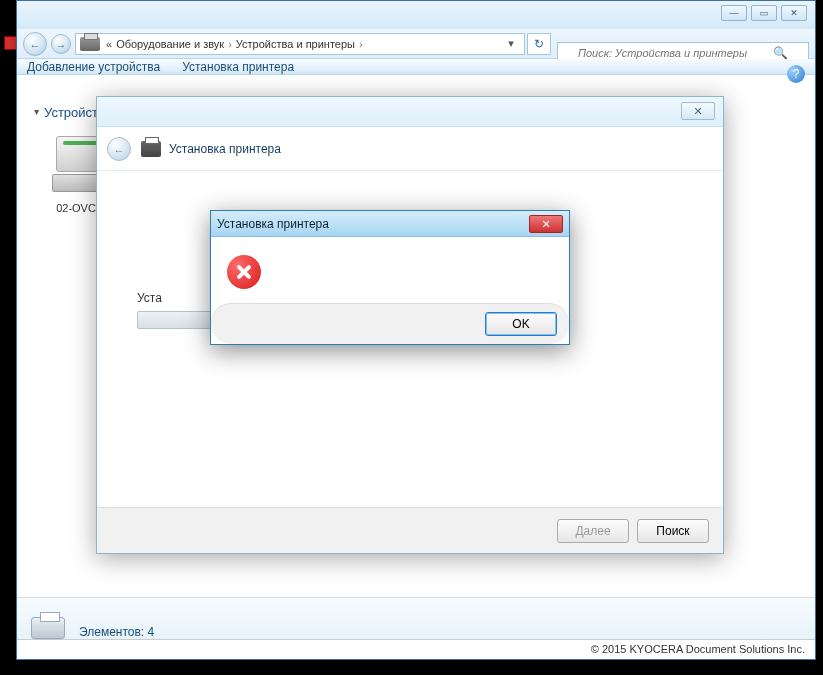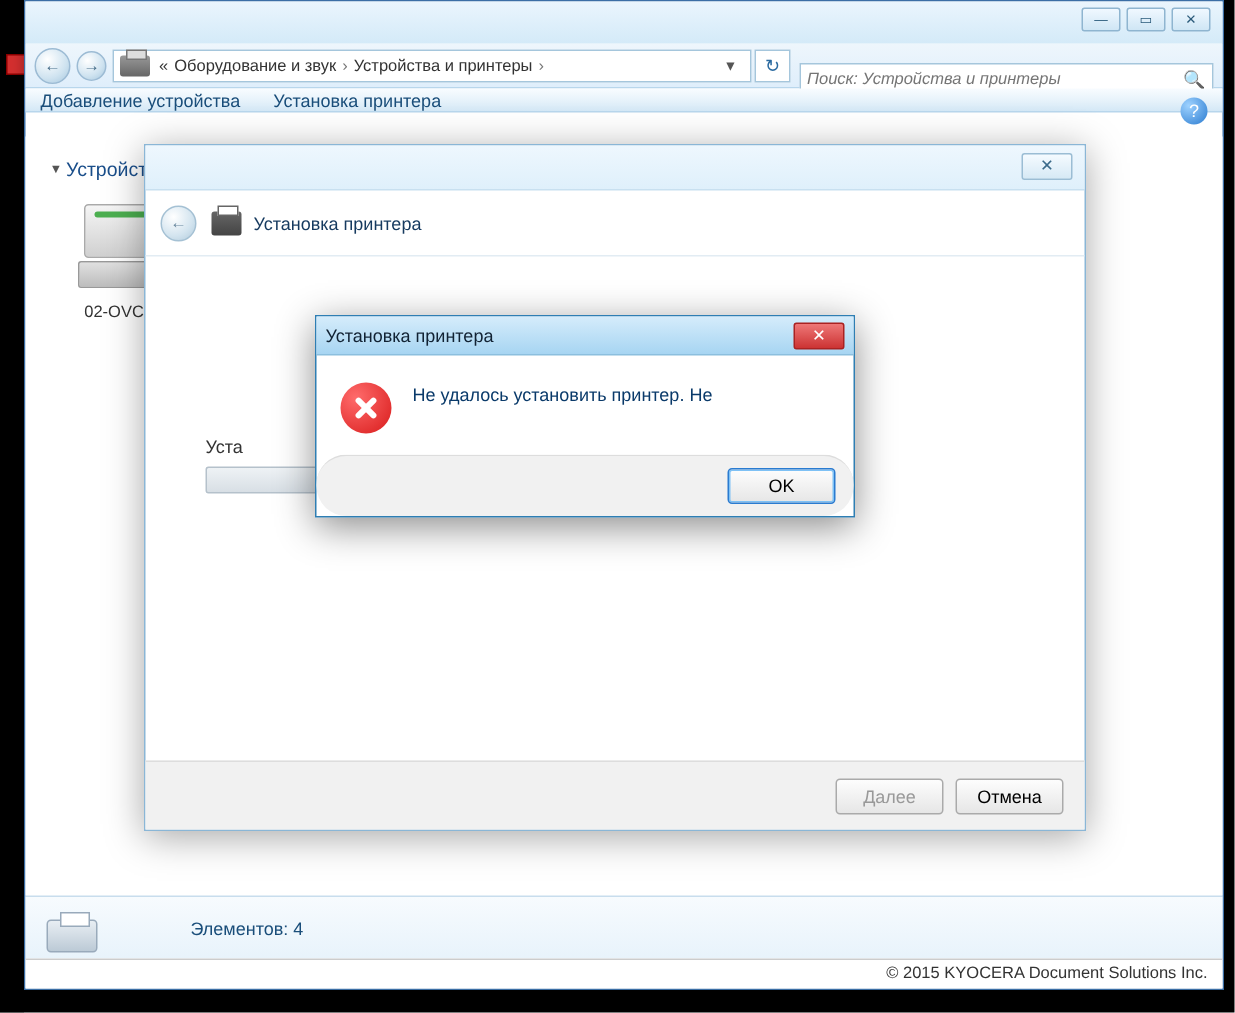--- a/index.html
+++ b/index.html
@@ -15,39 +15,39 @@
 .titlebar { height: 28px; background: linear-gradient(#eaf5fd,#d4eaf8); position: relative; }
 .title-btns { position: absolute; top: 4px; right: 8px; display: flex; gap: 4px; }
 .tbtn { width: 26px; height: 16px; background: linear-gradient(#f0f8ff,#cfe6f5); border: 1px solid #8fb5d0; border-radius: 2px; font-size: 9px; text-align: center; line-height: 14px; color: #2a5a7a; cursor: pointer; }
 
 .addrbar { height: 30px; background: linear-gradient(#eef6fc,#dfeefb); display: flex; align-items: center; padding: 0 6px; border-bottom: 1px solid #b8d6ec; }
 .navcircle { width: 24px; height: 24px; border-radius: 50%; background: radial-gradient(circle at 35% 30%,#fff,#cfe3f0 60%,#a6c7de); border: 1px solid #9cbbd4; margin-right: 4px; display: flex; align-items: center; justify-content: center; font-size: 11px; color: #4a6f8a; }
 .addrbox { flex: 1; height: 22px; background: #fff; border: 1px solid #a5c6dc; display: flex; align-items: center; padding: 0 4px; font-size: 11px; color: #333; }
 .addrbox span.sep { margin: 0 4px; color: #777; }
 .addr-dd { width: 18px; text-align: center; color: #555; cursor: pointer; }
 .refresh { width: 24px; height: 22px; border: 1px solid #a5c6dc; background: #fff; margin-left: 2px; text-align: center; font-size: 12px; color: #2a6aa0; cursor: pointer; line-height: 20px; }
-.searchbox { width: 276px; height: 22px; border: 1px solid #a5c6dc; background: #fff; margin-left: 6px; display: flex; align-items: center; padding: 0 4px; margin-top: 18px; }
+.searchbox { width: 252px; height: 22px; border: 1px solid #a5c6dc; background: #fff; margin-left: 6px; display: flex; align-items: center; padding: 0 20px; margin-top: 18px; }
 .searchbox input { border: none; outline: none; flex: 1; font-size: 11px; font-style: italic; color: #888; background: transparent; }
 .mag { color: #2a6aa0; font-size: 12px; cursor: pointer; }
 
 .cmdbar { height: 16px; background: linear-gradient(#f8fcff,#e8f3fb 50%,#d4e8f6); border-bottom: 1px solid #b8d6ec; display: flex; align-items: center; padding: 0 10px; font-size: 12px; position: relative; }
 .cmdlink { color: #1a4e7a; margin-right: 22px; cursor: pointer; }
 .help { position: absolute; right: 10px; top: 6px; width: 18px; height: 18px; border-radius: 50%; background: radial-gradient(circle at 30% 30%,#9ed2ff,#2a7bd0); color: #fff; text-align: center; font-size: 12px; line-height: 18px; cursor: pointer; }
 
 .content { position: absolute; top: 90px; left: 0; right: 0; bottom: 62px; background: #fff; padding: 14px 18px; }
 .grouphdr { font-size: 13px; color: #1a4e8a; display: flex; align-items: center; }
 .grouphdr::before { content: "▸"; font-size: 10px; color: #555; margin-right: 4px; transform: rotate(90deg); display: inline-block; }
 .device { margin-top: 16px; text-align: center; width: 90px; }
 .dev-icon { width: 64px; height: 60px; margin: 0 auto 6px; position: relative; }
 .dev-icon .unit { width: 48px; height: 36px; background: linear-gradient(#f5f5f5,#d0d0d0); border: 1px solid #aaa; border-radius: 3px; margin: 0 auto; position: relative; }
 .dev-icon .unit::before { content: ""; position: absolute; left: 6px; top: 4px; width: 36px; height: 4px; background: #4caf50; border-radius: 2px; }
 .dev-icon .base { width: 56px; height: 18px; background: linear-gradient(#e0e0e0,#bdbdbd); border: 1px solid #999; border-radius: 2px; margin: 2px auto 0; }
 .dev-name { font-size: 11px; color: #333; }
 
-.statusbar { position: absolute; bottom: 20px; left: 0; right: 0; height: 42px; background: linear-gradient(#f7fbfe,#e8f3fb); border-top: 1px solid #c8dded; display: flex; align-items: center; padding: 0 12px; gap: 48px; }
+.statusbar { position: absolute; bottom: 20px; left: 0; right: 0; height: 42px; background: linear-gradient(#f7fbfe,#e8f3fb); border-top: 1px solid #c8dded; display: flex; align-items: flex-end; padding: 0 12px; }
 .sb-icon { width: 40px; height: 32px; margin-right: 10px; position: relative; }
 .sb-icon .prn { width: 34px; height: 22px; background: linear-gradient(#e8eef3,#bccad6); border: 1px solid #9ab; border-radius: 3px; position: absolute; bottom: 0; left: 2px; }
 .sb-icon .prn::before { content:""; position:absolute; top:-6px; left:8px; width:18px; height:8px; background:#fff; border:1px solid #9ab; }
 .sb-text { font-size: 12px; color: #1a4e7a; }
 
 .copyright { position: absolute; bottom: 0; right: 0; height: 20px; width: 100%; background: #fff; text-align: right; font-size: 11px; color: #333; padding: 3px 10px; border-top: 1px solid #ccc; }
 
 
 .wizard {
   position: absolute; left: 96px; top: 96px; width: 628px; height: 458px;
@@ -161,31 +161,30 @@
     <div class="wiz-back">←</div>
     <div class="wiz-pico"></div>
     <div class="wiz-title-text">Установка принтера</div>
   </div>
   <div class="wiz-body" style="margin-top:80px;">
     <div class="wiz-label">Уста</div>
     <div class="progress"></div>
   </div>
   <div class="wiz-footer">
     <button class="btn" disabled="">Далее</button>
-    <button class="btn">Отмена</button>
+    <button class="btn">Поиск</button>
   </div>
 </div>
 
 <div class="msgbox">
   <div class="msg-title">
     <span>Установка принтера</span>
     <div class="msg-x">✕</div>
   </div>
   <div class="msg-body">
     <div class="err-icon"></div>
     <div class="msg-text">
-      <div>Не удалось установить принтер. Не</div>
     </div>
   </div>
   <div class="msg-foot">
     <button class="btn">OK</button>
   </div>
 </div>
 
 </body></html>

